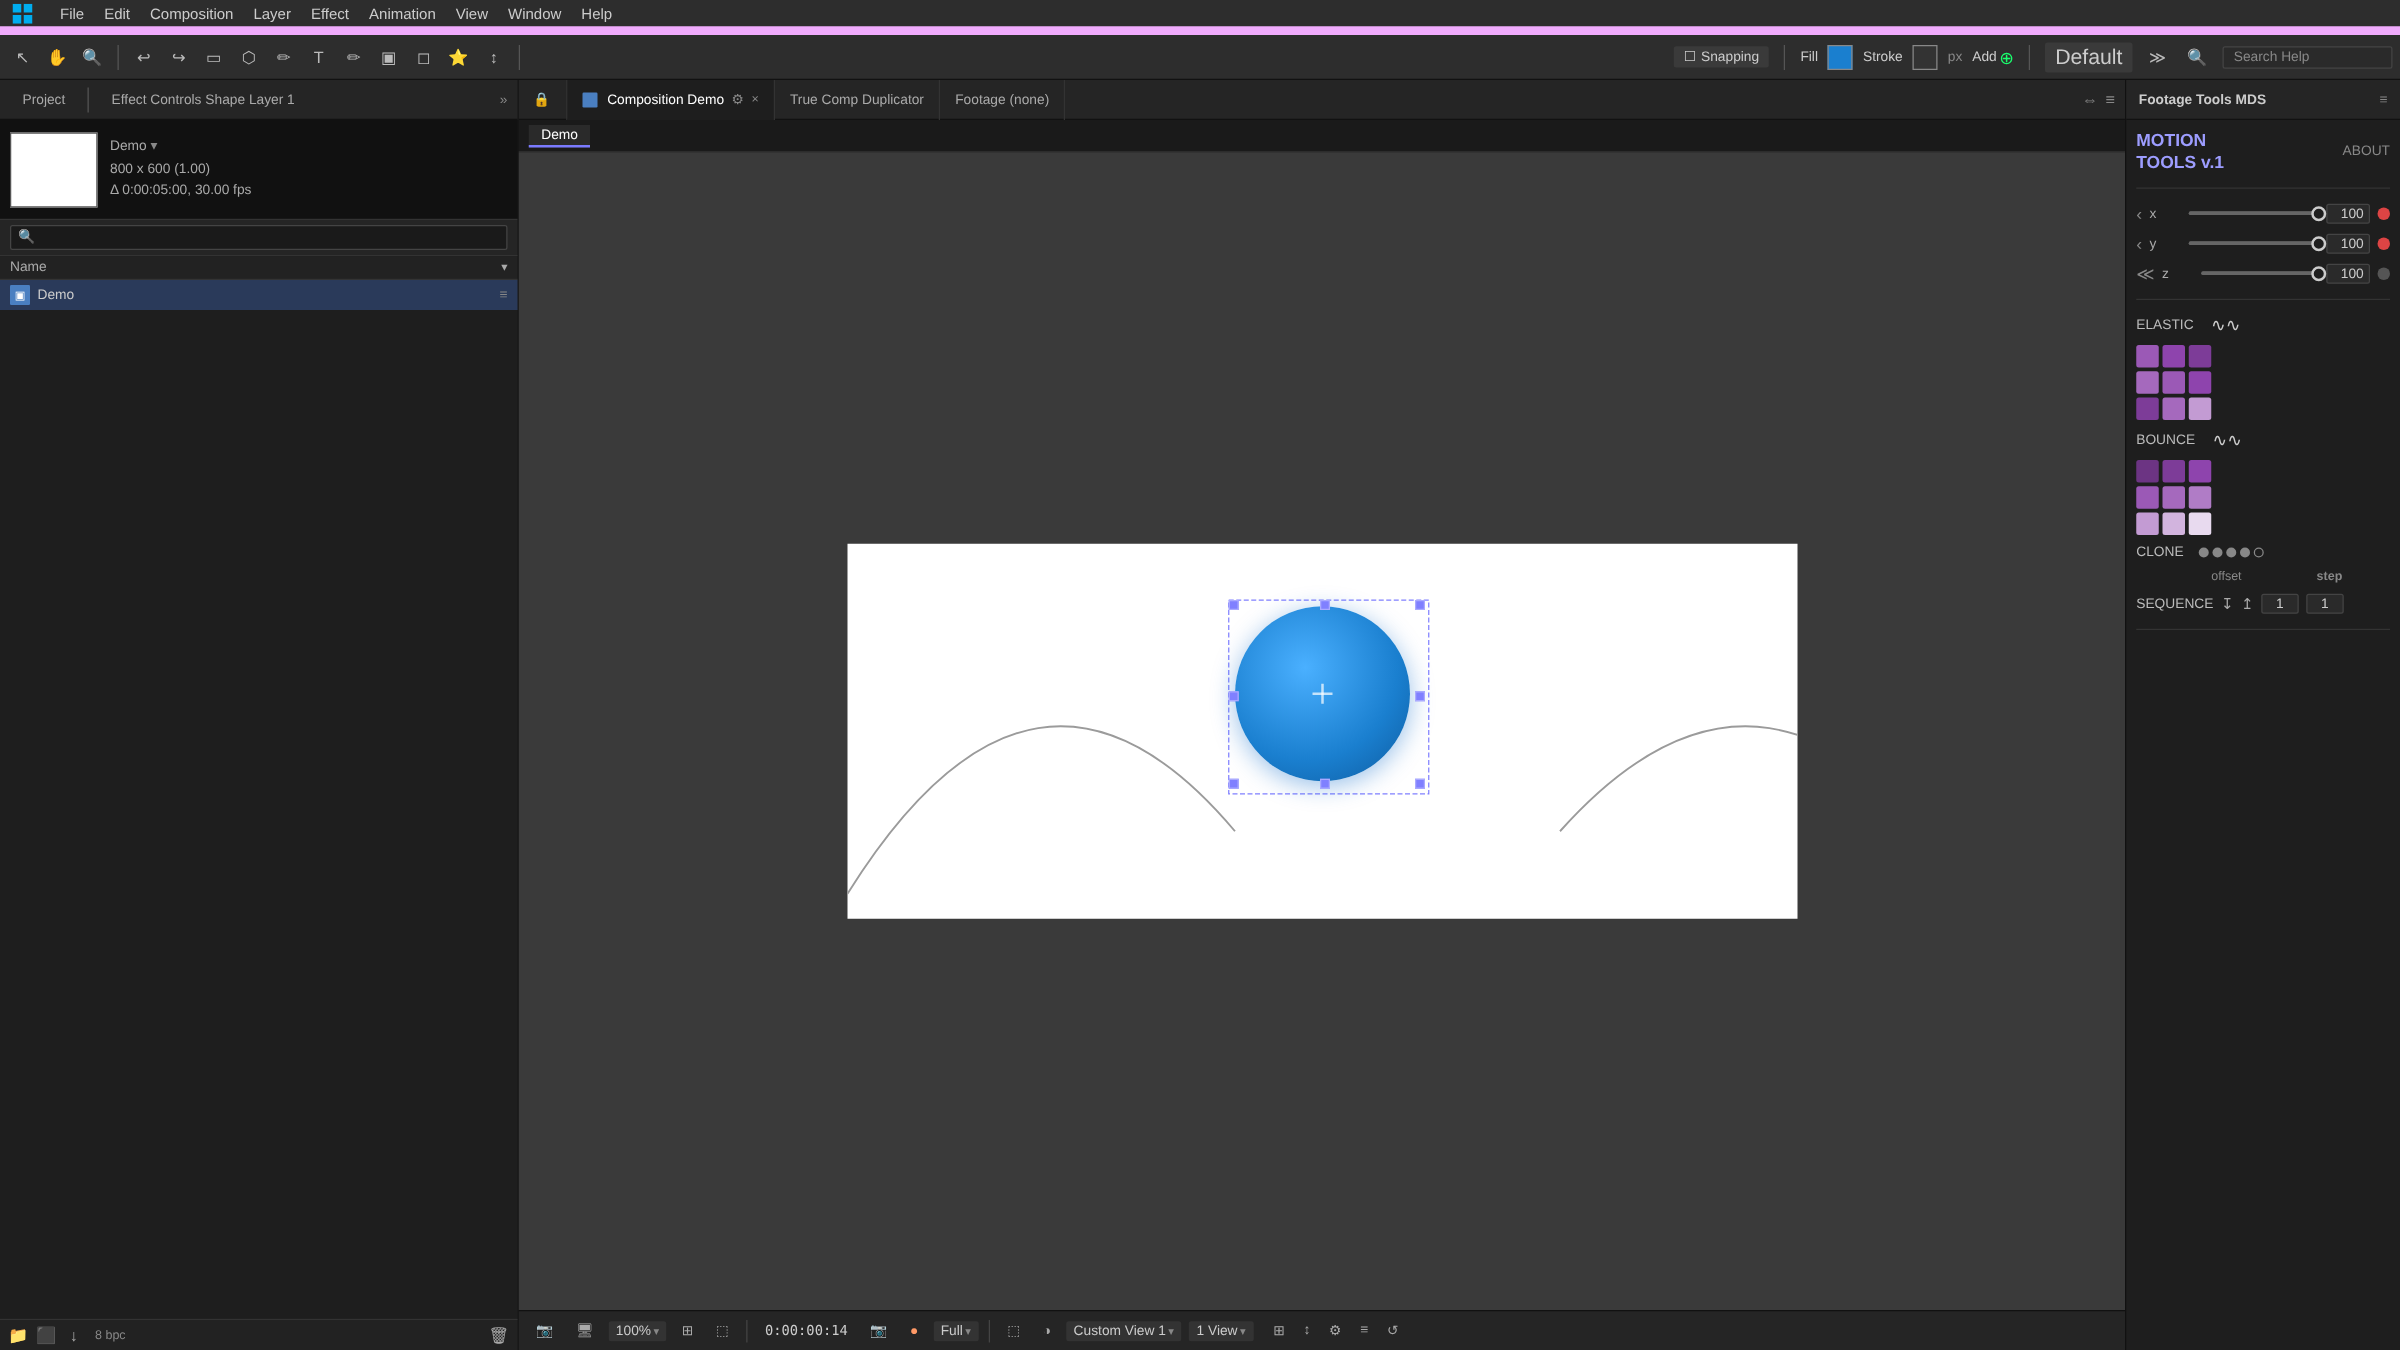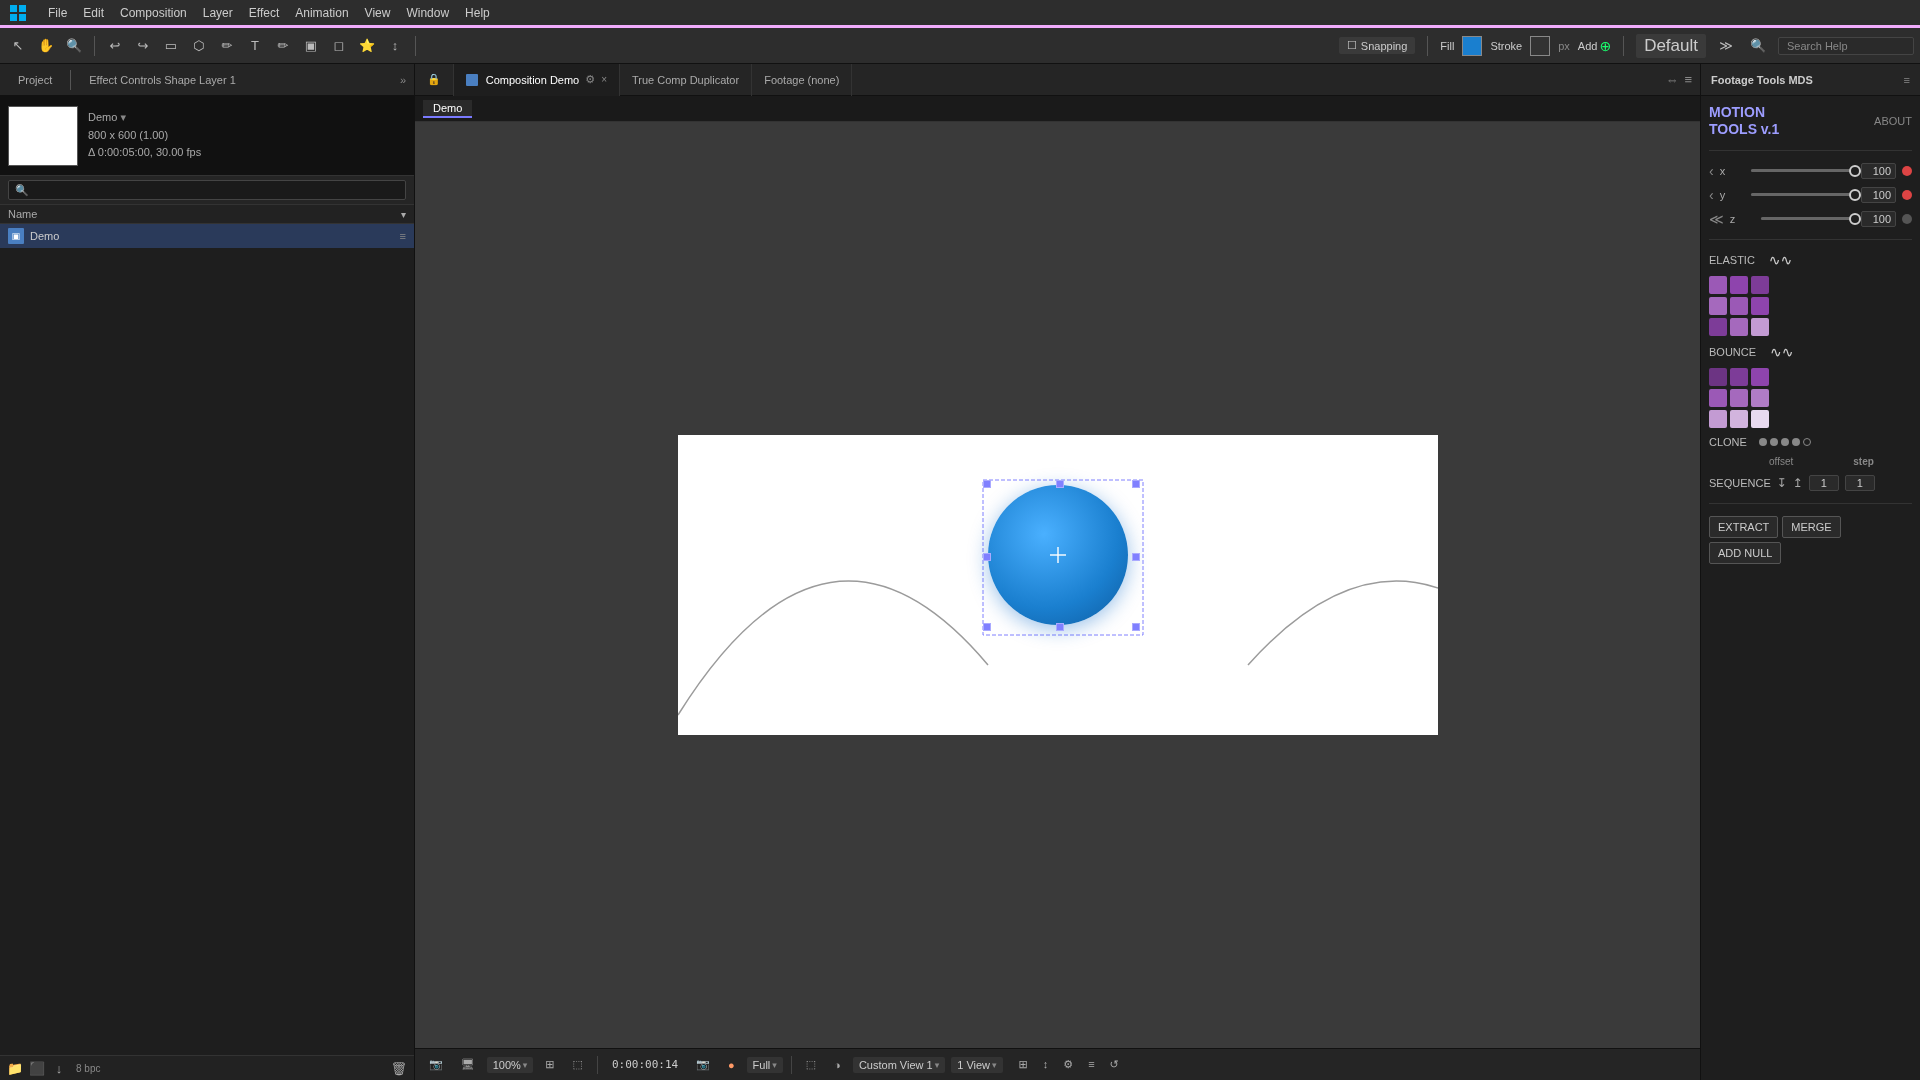--- a/index.html
+++ b/index.html
@@ -1,19 +1,19 @@
 <!DOCTYPE html>
 <html><head>
   <meta charset="utf-8">
   <style>
     * { margin: 0; padding: 0; box-sizing: border-box; }
     body { width: 1920px; height: 1080px; background: #1a1a1a; font-family: 'Segoe UI', Arial, sans-serif; font-size: 11px; color: #ccc; overflow: hidden; }
 
     
-    #menu-bar { display: flex; align-items: center; background: #2d2d2d; height: 28px; padding: 0 8px; gap: 16px; border-bottom: 3px solid #f0abfc; }
+    #menu-bar { display: flex; align-items: center; background: #2d2d2d; height: 28px; padding: 0 8px; gap: 16px; border-bottom: 7px solid #f0abfc; }
     #menu-bar span { color: #ccc; cursor: pointer; font-size: 12px; }
     .win-icon { width: 20px; height: 20px; display: flex; align-items: center; justify-content: center; margin-right: 4px; }
     .win-icon svg { width: 16px; height: 16px; }
 
     
     #toolbar { display: flex; align-items: center; background: #2d2d2d; height: 36px; padding: 0 6px; gap: 4px; border-bottom: 1px solid #111; }
     .tool-btn { width: 24px; height: 24px; display: flex; align-items: center; justify-content: center; cursor: pointer; color: #bbb; border-radius: 2px; font-size: 13px; }
     .tool-sep { width: 1px; height: 20px; background: #555; margin: 0 4px; }
     .toolbar-right { display: flex; align-items: center; gap: 8px; margin-left: auto; }
     .snap-btn { display: flex; align-items: center; gap: 4px; background: #3a3a3a; padding: 2px 8px; border-radius: 2px; cursor: pointer; }
@@ -446,20 +446,15 @@
 
       <div class="mt-seq-row">
         <span class="elastic-label">SEQUENCE</span>
         <span class="mt-seq-icon">↧</span>
         <span class="mt-seq-icon">↥</span>
         <span class="mt-seq-val">1</span>
         <span class="mt-seq-val">1</span>
       </div>
       <div class="mt-divider"></div>
 
-      <div style="display:flex;gap:4px;flex-wrap:wrap;">
-        <button class="mt-big-btn">EXTRACT</button>
-        <button class="mt-big-btn">MERGE</button>
-        <button class="mt-big-btn">ADD NULL</button>
-      </div>
     </div>
   </div>
 </div>
 
 </body></html>

